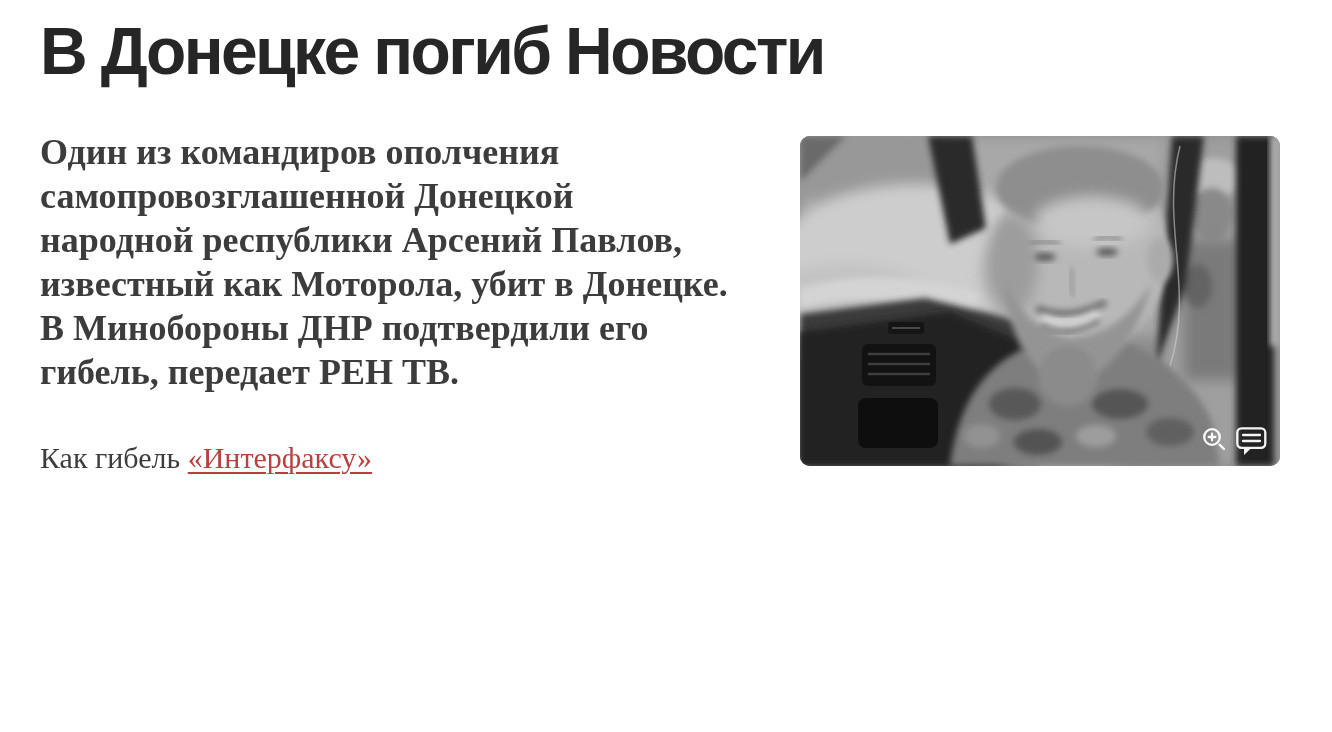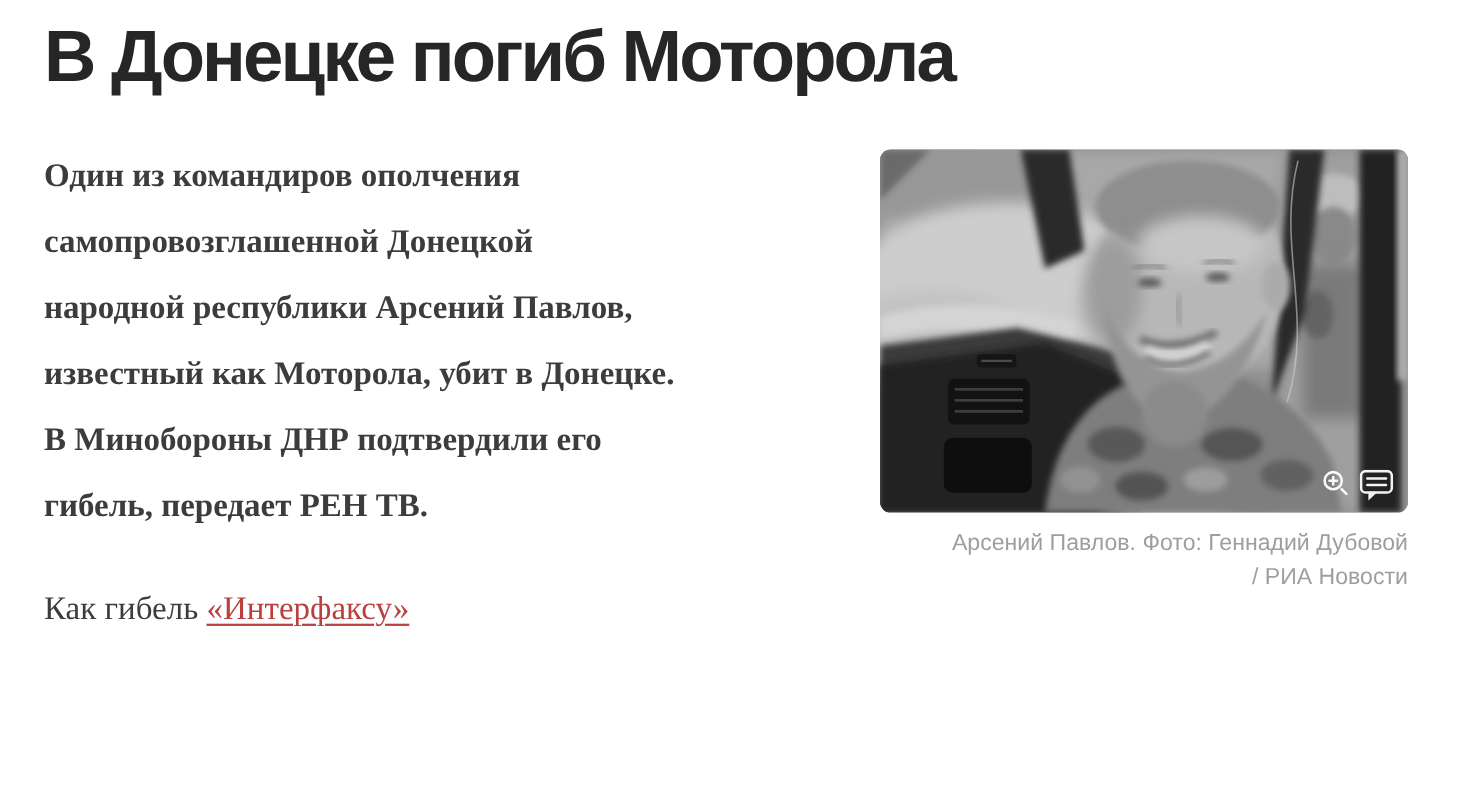--- a/index.html
+++ b/index.html
@@ -22,22 +22,22 @@
     font-size: 66px;
     line-height: 74px;
     letter-spacing: -2.6px;
     color: var(--headline, #262626);
   }
   
   .lead {
     margin: 42px 0 0 0;
     font-family: "Liberation Serif", "DejaVu Serif", serif;
     font-weight: 700;
-    font-size: 30px;
-    line-height: 60px;
+    font-size: 36px;
+    line-height: 44px;
     color: var(--body, #3c3c3c);
   }
   .para {
     margin: 42px 0 0 0;
     font-family: "Liberation Serif", "DejaVu Serif", serif;
     font-weight: 400;
     font-size: 30px;
     line-height: 44px;
     color: var(--body, #3c3c3c);
   }
@@ -77,21 +77,21 @@
     font-size: 21px;
     line-height: 31px;
     color: var(--caption, #9e9e9e);
   }
 </style>
 </head>
 <body>
 
 <div class="page">
 
-  <h1 class="title">В Донецке погиб Моторола</h1>
+  <h1 class="title">В Донецке погиб Новости</h1>
 
   <figure class="photo-block">
     <div class="photo">
 
       <svg class="art" viewBox="0 0 480 330" preserveAspectRatio="none">
         <defs>
           <filter id="b7" x="-30%" y="-30%" width="160%" height="160%">
               <feGaussianBlur stdDeviation="7"></feGaussianBlur>
             </filter>
           <filter id="b3" x="-30%" y="-30%" width="160%" height="160%">
@@ -181,21 +181,20 @@
         <svg width="31" height="29" viewBox="0 0 31 29">
           <g opacity="0.95">
             <rect x="1.3" y="1.3" width="28" height="19.5" rx="4.2" stroke="#ffffff" stroke-width="2.3" fill="none"></rect>
             <line x1="7" y1="8" x2="24" y2="8" stroke="#ffffff" stroke-width="2.3" stroke-linecap="round"></line>
             <line x1="7" y1="14" x2="24" y2="14" stroke="#ffffff" stroke-width="2.3" stroke-linecap="round"></line>
             <polygon points="8,20 8,28 16.5,20" fill="#ffffff"></polygon>
           </g>
         </svg>
       </div>
     </div>
-    <figcaption class="caption">Арсений Павлов. Фото: Геннадий Дубовой<br>/ РИА Новости</figcaption>
   </figure>
 
   <p class="lead">Один из командиров ополчения<br>самопровозглашенной Донецкой<br>народной республики Арсений Павлов,<br>известный как Моторола, убит в Донецке.<br>В Минобороны ДНР подтвердили его<br>гибель, передает РЕН ТВ.</p>
 
   <p class="para"><span>Как гибель </span><a href="#" class="inline-link">«Интерфаксу»</a><br>
   </p>
 
 </div>
 
 </body></html>

